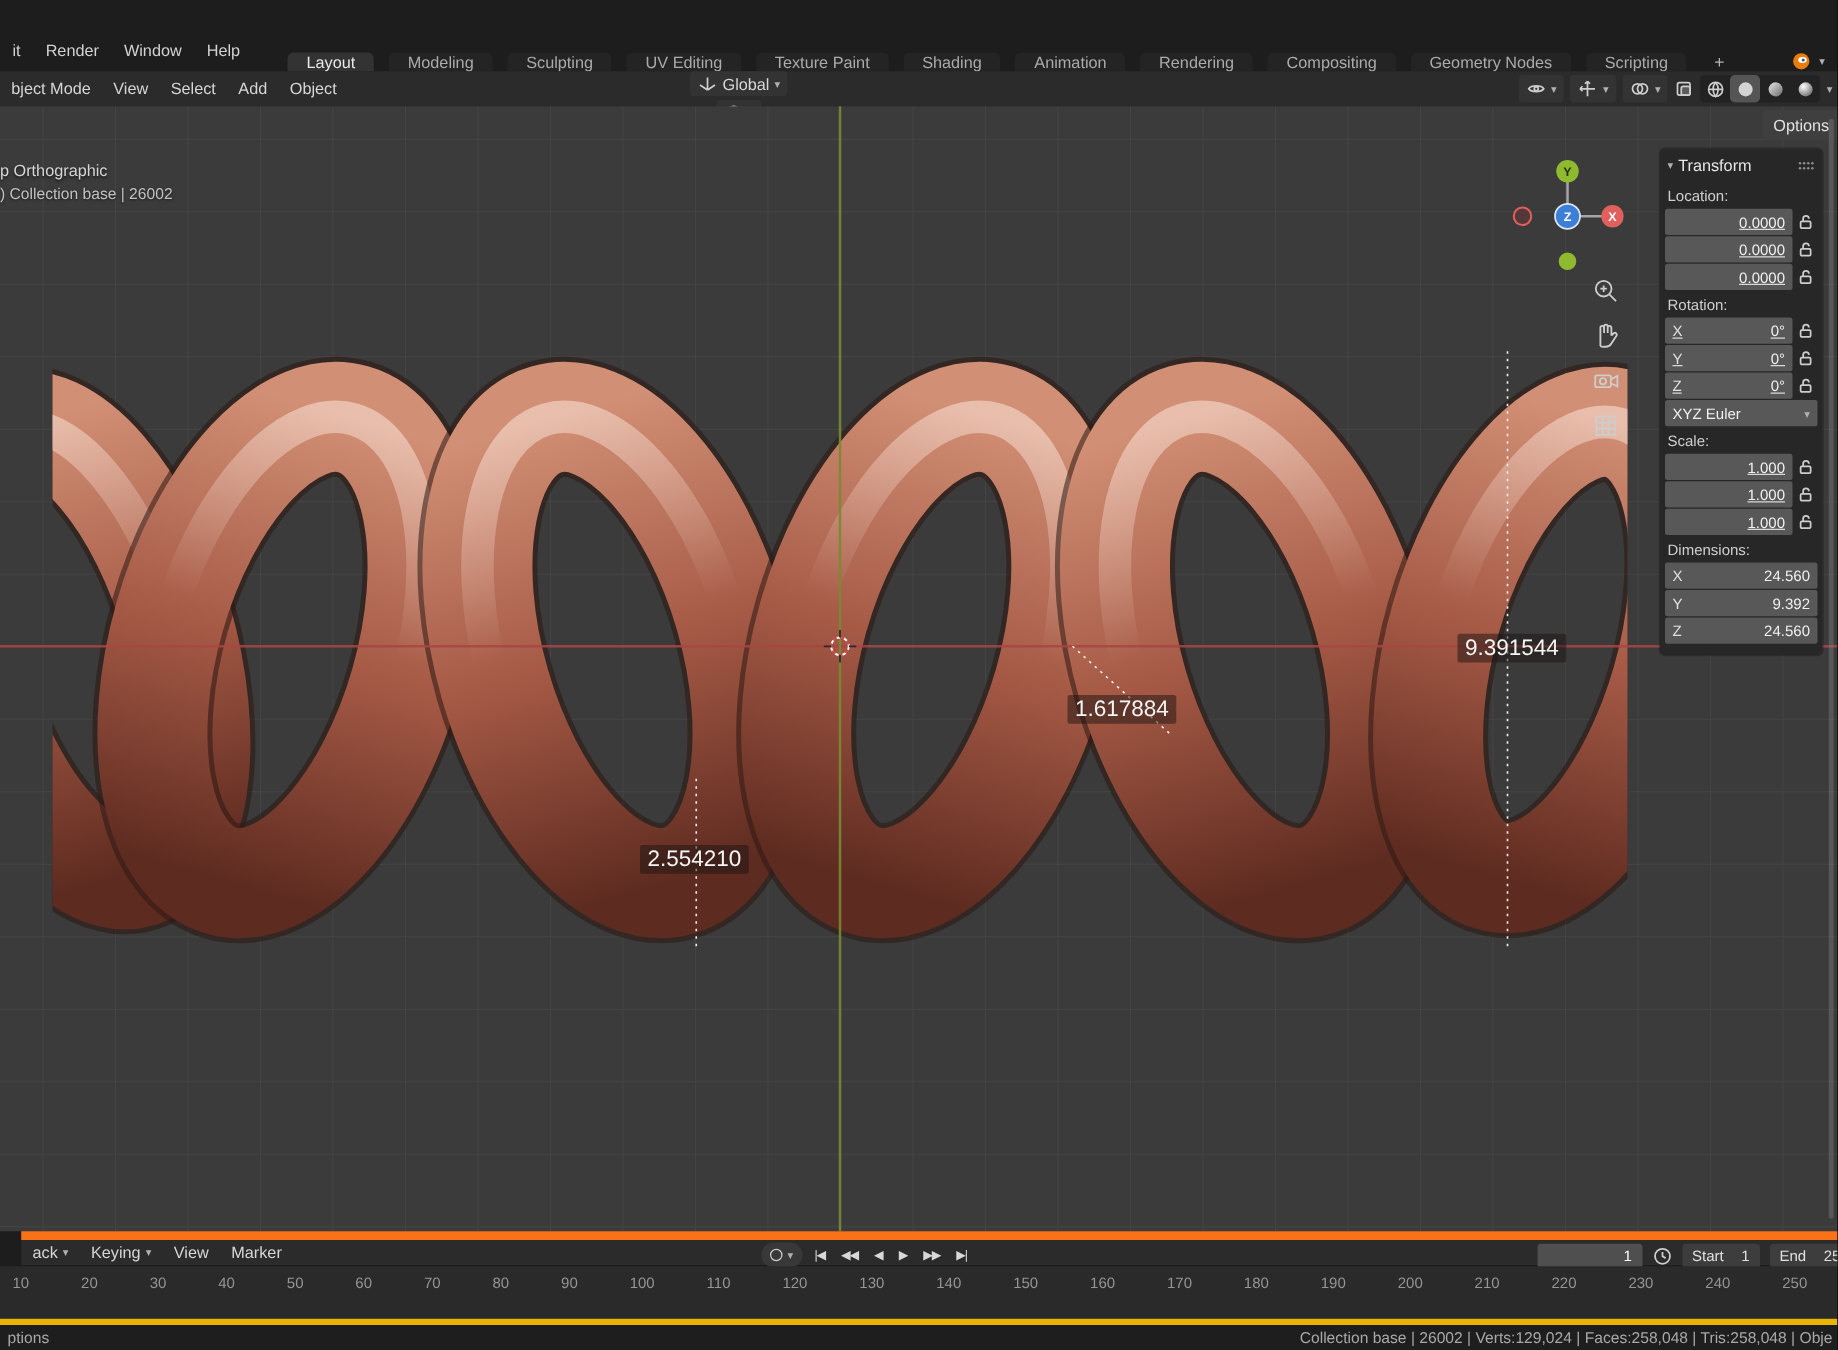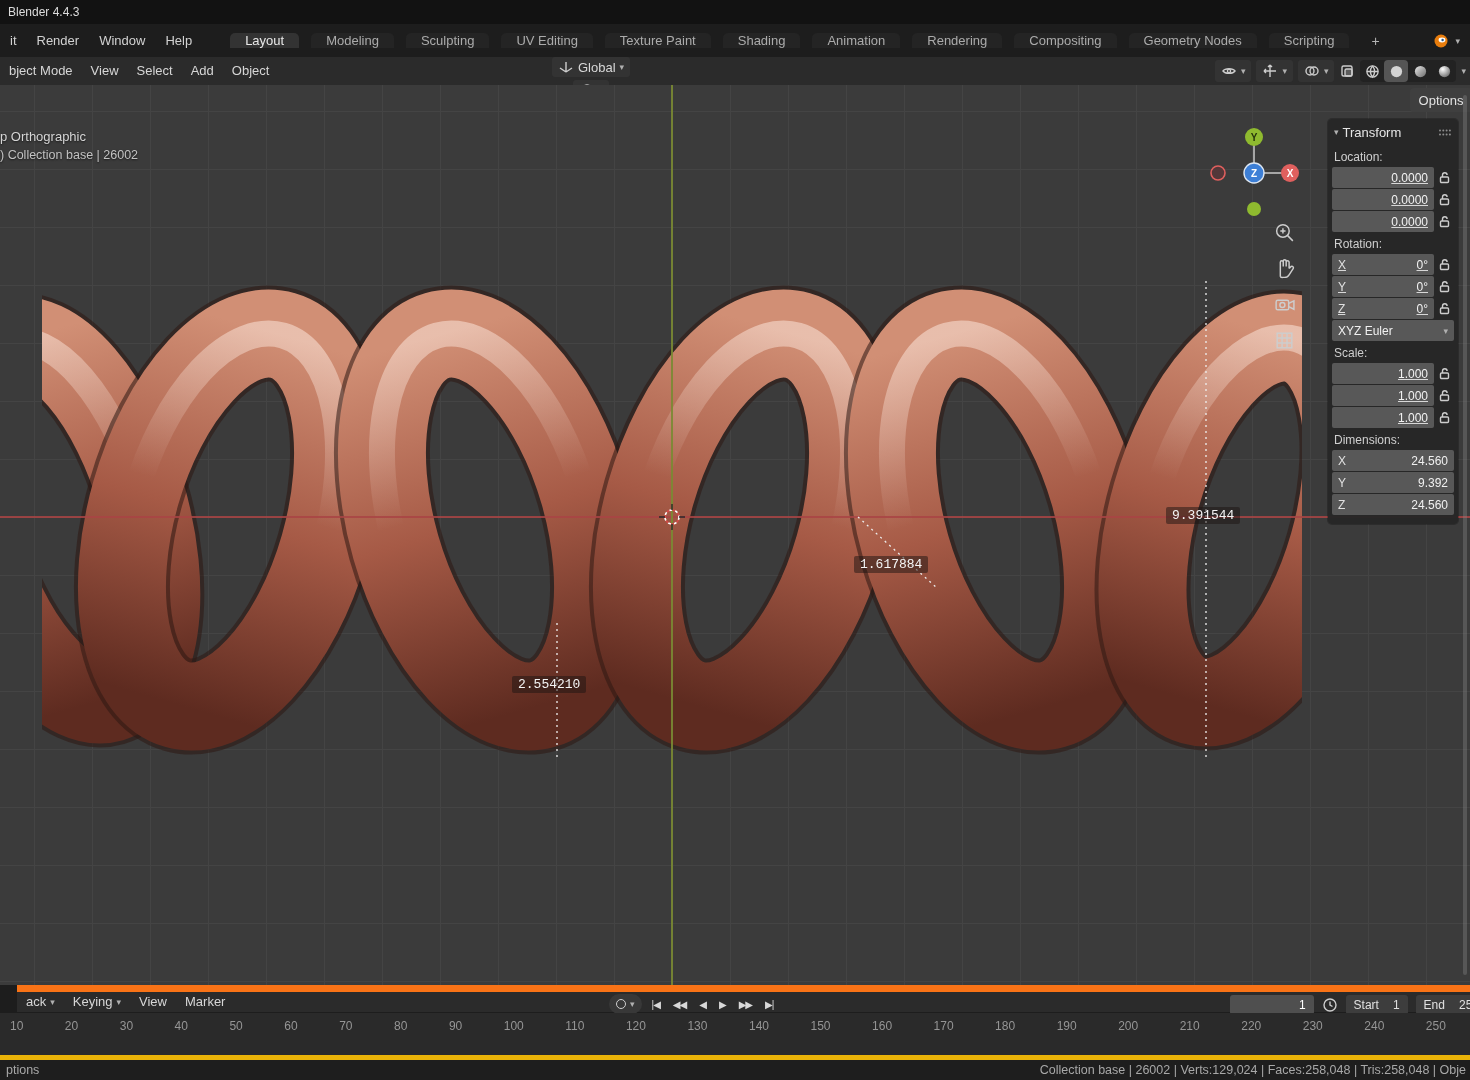--- a/index.html
+++ b/index.html
@@ -6,21 +6,21 @@
   html,body { background:#000; }
   body { font-family:"Liberation Sans", sans-serif; color:#d8d8d8; }
   #app { position:relative; width:1470px; height:1080px; overflow:hidden; background:#1d1d1d; }
 
   
   .titlebar { position:absolute; left:0; top:0; width:100%; height:24px; background:#121212;
     display:flex; align-items:center; padding-left:8px; font-size:12px; color:#dcdcdc; }
 
   
   .topbar { position:absolute; left:0; top:24px; width:100%; height:33px; background:#1d1d1d;
-    display:flex; align-items:center; }
+    display:flex; align-items:flex-end; }
   .topbar .menus { display:flex; align-items:center; }
   .menu-item { padding:0 10px; font-size:13px; color:#d2d2d2; line-height:33px; cursor:default; }
   .tabs { display:flex; align-items:stretch; margin-left:28px; }
   .tab { display:flex; align-items:center; padding:0 15px; font-size:13px; color:#ababab;
     background:#242424; margin-right:12px; border-radius:5px 5px 0 0; }
   .tab.active { background:#333333; color:#e8e8e8; }
   .tab-plus { display:flex; align-items:center; padding:0 10px; color:#b5b5b5; font-size:14px; }
   .topbar-right { margin-left:auto; display:flex; align-items:center; gap:6px; padding-right:10px; }
 
   
@@ -43,21 +43,21 @@
     background-image:
       linear-gradient(#444444 1px, transparent 1px),
       linear-gradient(90deg, #444444 1px, transparent 1px);
     background-size:58px 58px; background-position:34px 26px; overflow:hidden; }
   .axis-x { position:absolute; left:0; top:431px; width:100%; height:2px; background:var(--axis-x,#a94444); opacity:.85; }
   .axis-y { position:absolute; left:671px; top:0; width:2px; height:100%; background:var(--axis-y-line,#7a8a33); opacity:.9; }
   .vp-overlay-text { position:absolute; left:0; top:44px; font-size:13px; color:#d6d6d6; text-shadow:0 1px 2px rgba(0,0,0,.6); }
   .vp-overlay-text .line2 { margin-top:4px; font-size:12.5px; color:#c2c2c2; }
   .options-btn { position:absolute; right:-2px; top:3px; width:62px; height:24px; background:#3f3f3f;
     border-radius:4px; display:flex; align-items:center; justify-content:center; font-size:13px; color:#e2e2e2; }
-  .measure-label { position:absolute; font-family:Liberation Mono, monospace; font-size:13px; color:#f4f4f4;
+  .measure-label { position:absolute; font-family:Liberation Sans, sans-serif; font-size:18px; color:#f4f4f4;
     background:rgba(28,20,18,.5); padding:1px 6px; border-radius:2px; white-space:nowrap; }
   .navgizmo { position:absolute; left:1209px; top:43px; }
   .navtools { position:absolute; left:1273px; top:136px; display:flex; flex-direction:column; gap:13px; }
   .navtools svg { width:23px; height:23px; }
   .vp-scrollbar { position:absolute; right:3px; top:10px; bottom:10px; width:4px; background:rgba(140,140,140,.35); border-radius:2px; }
 
   
   .npanel { position:absolute; left:1328px; top:34px; width:130px; background:rgba(38,38,38,.97);
     border-radius:4px; font-size:12px; padding-bottom:8px; box-shadow:0 0 0 1px rgba(0,0,0,.25); }
   .np-header { height:26px; display:flex; align-items:center; padding:0 6px; gap:4px; color:#e6e6e6; font-size:13px; }
@@ -95,23 +95,20 @@
   .statusbar .right { margin-left:auto; white-space:nowrap; overflow:hidden; }
 
   svg { display:block; }
   .icn { stroke:#cdcdcd; fill:none; stroke-width:1.4; }
 </style>
 </head>
 <body>
 
 <div id="app">
 
-  <div class="titlebar">
-    <span>Blender 4.4.3</span>
-  </div>
 
   <div class="topbar">
     <div class="menus">
 
     <span class="menu-item">it</span>
         <span class="menu-item">Render</span>
         <span class="menu-item">Window</span>
         <span class="menu-item">Help</span>
       </div>
     <div class="tabs">

